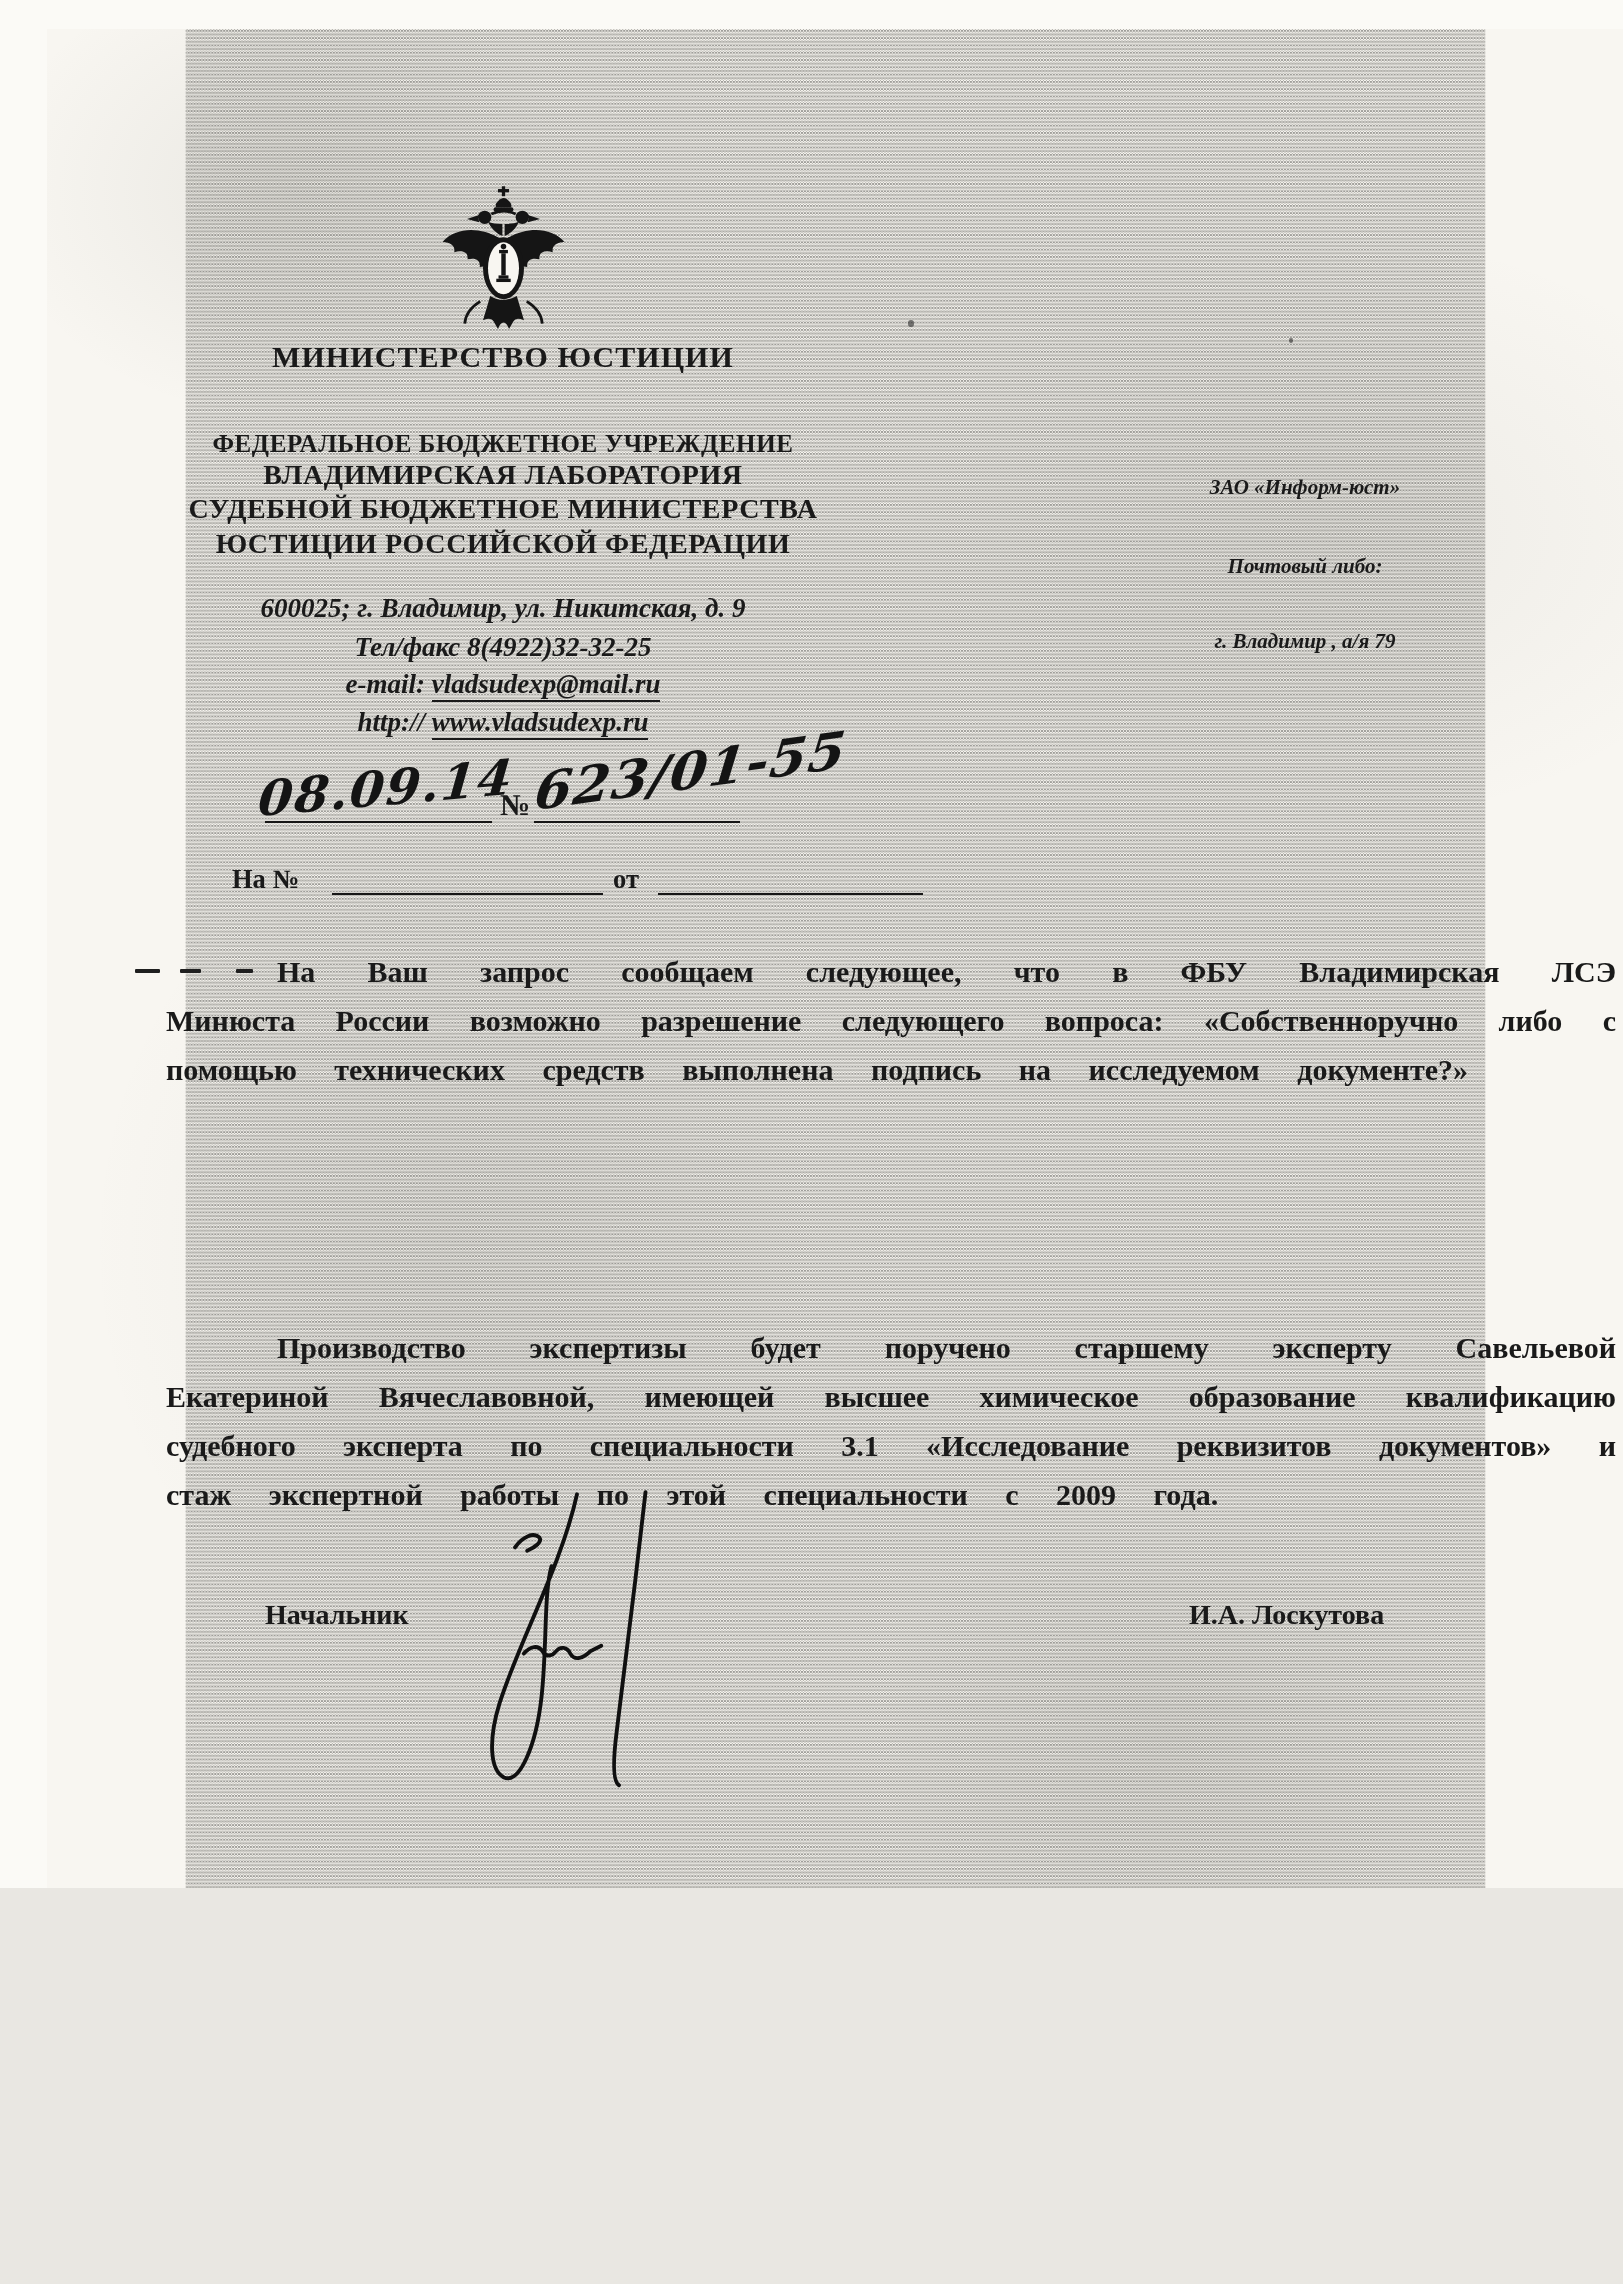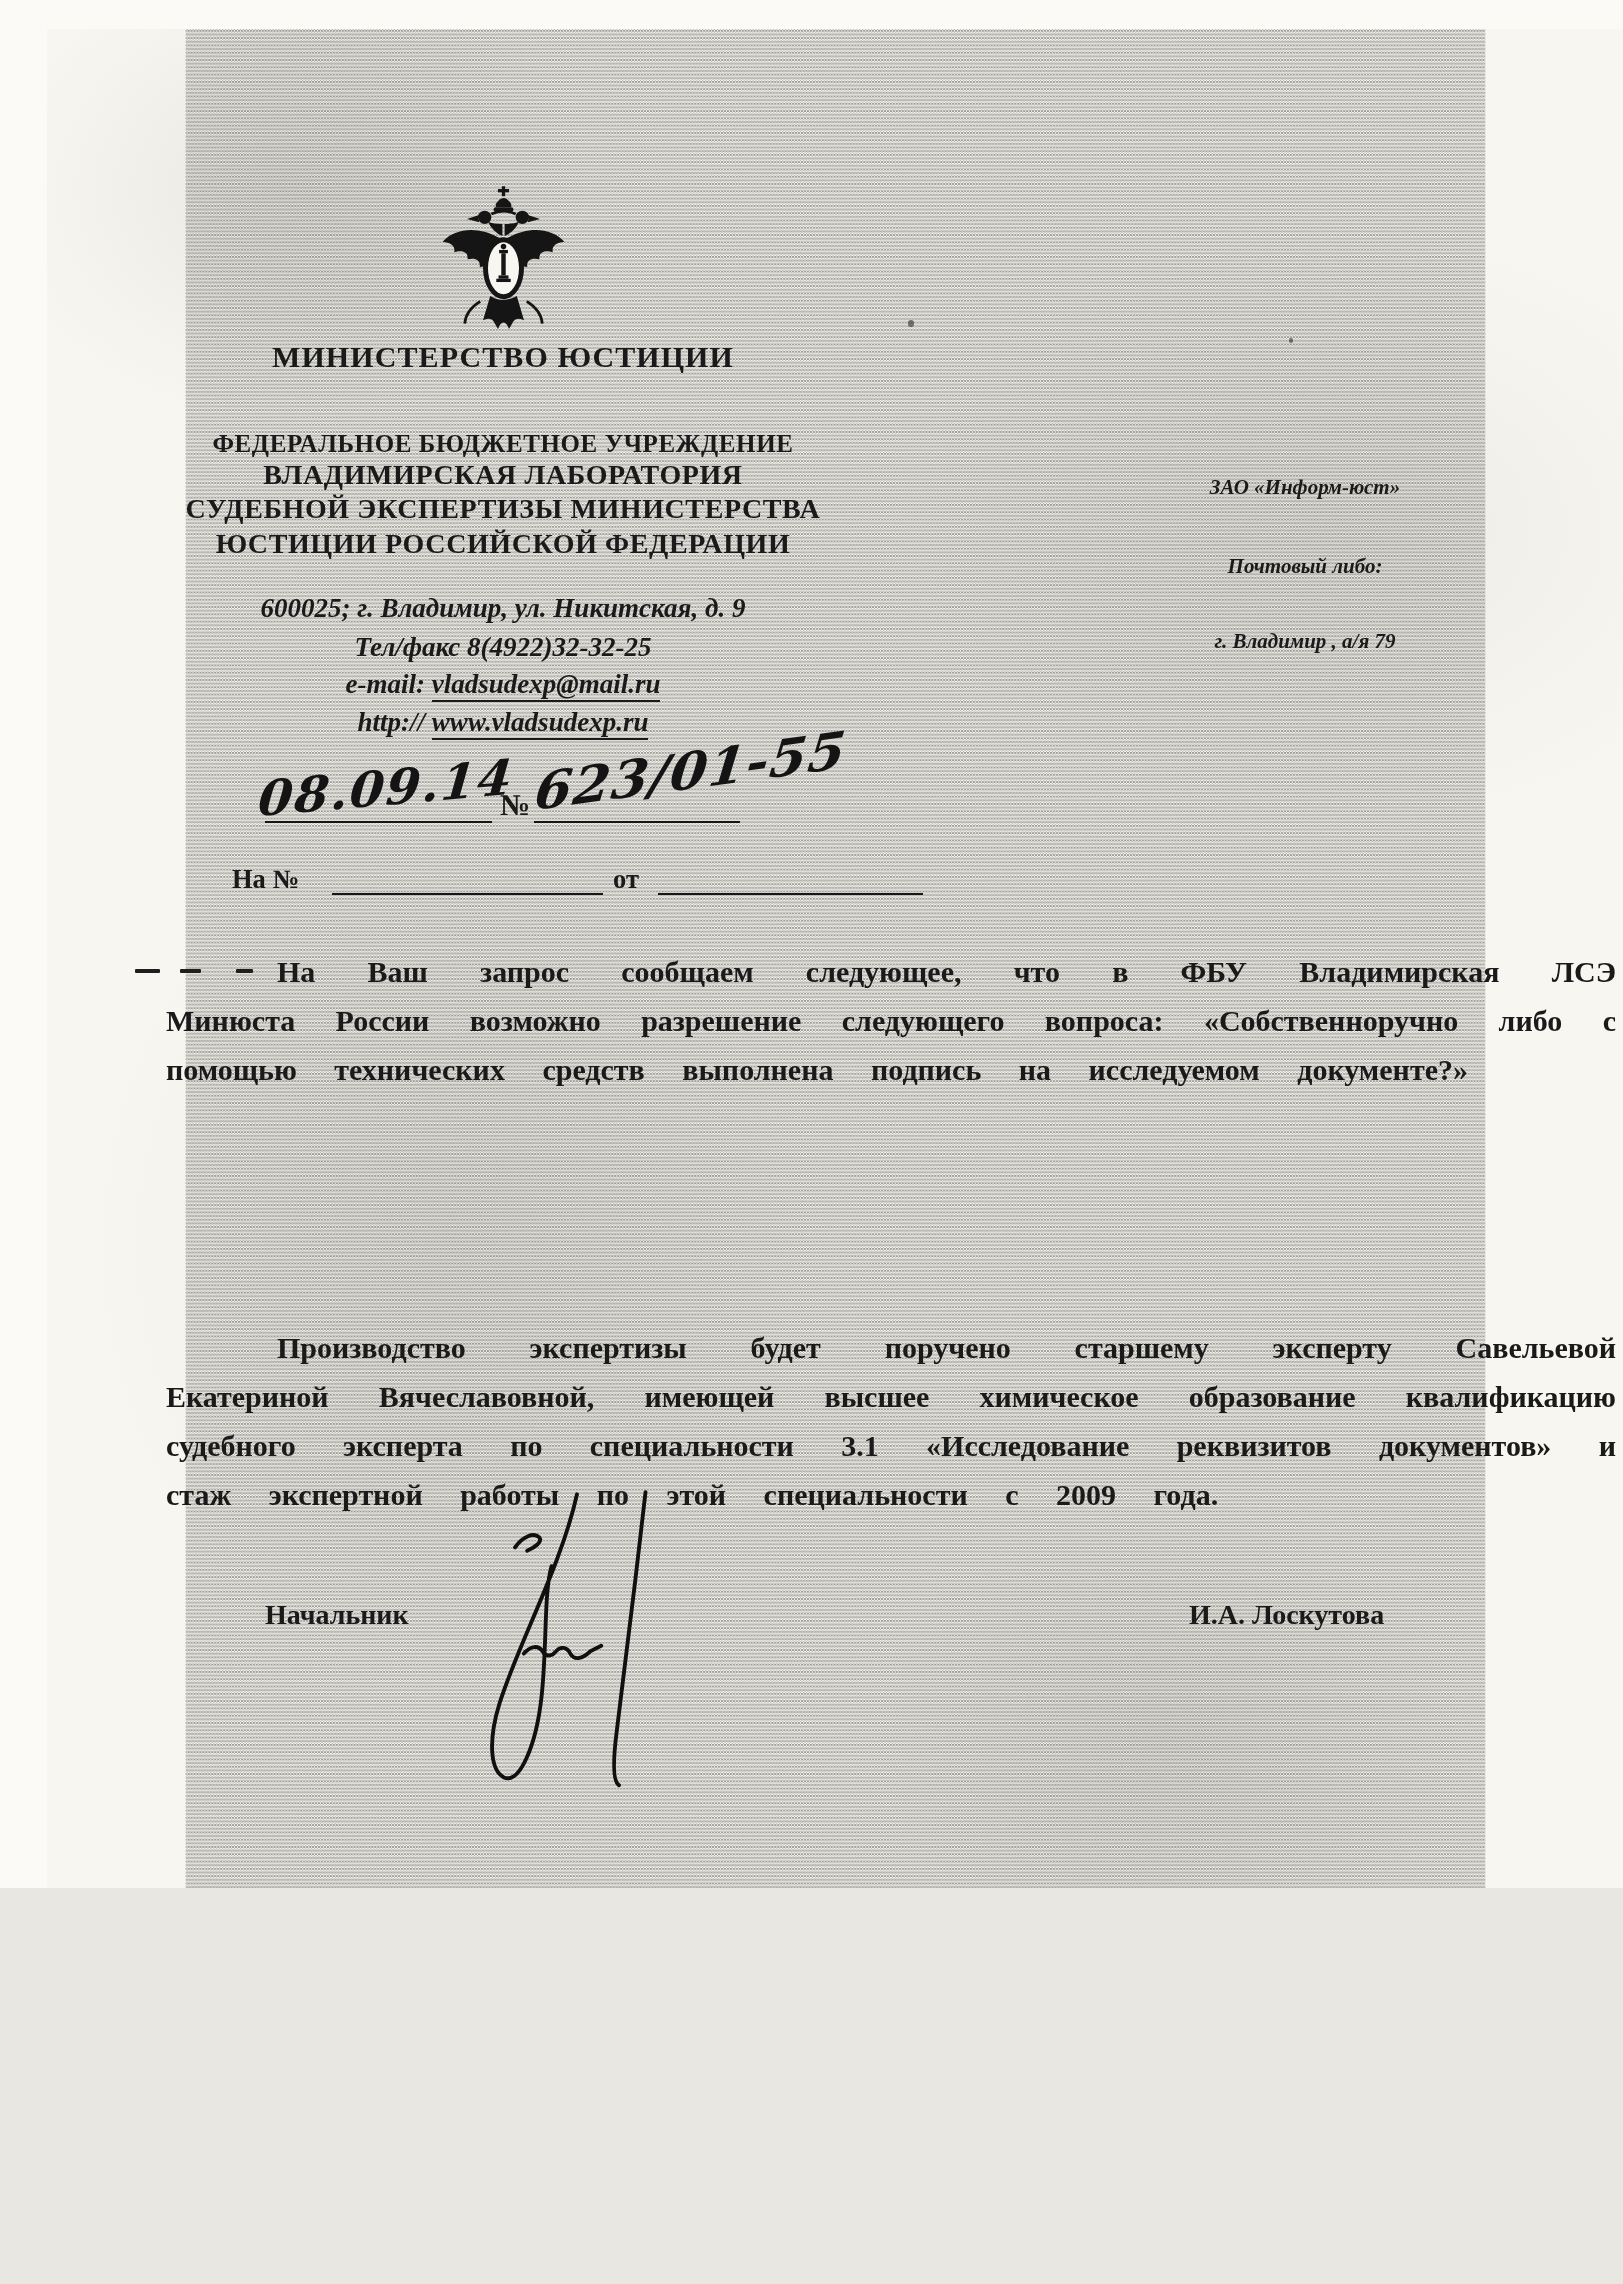--- a/index.html
+++ b/index.html
@@ -116,21 +116,21 @@
         <path d="M116 202 L103 246 Q118 240 122 248 L130 262 Q134 250 140 250 Q146 250 150 262 L158 248 Q162 240 177 246 L164 202 Q140 216 116 202 Z"></path>
         <path d="M98 212 Q72 228 70 252" fill="none" stroke="#151515" stroke-width="5"></path>
         <path d="M182 212 Q208 228 210 252" fill="none" stroke="#151515" stroke-width="5"></path>
         <path d="M118 54 Q140 44 162 54" fill="none" stroke="#151515" stroke-width="5"></path>
       </g>
     </svg>
 
     <div class="abs head-col ministry" style="top:340px;">МИНИСТЕРСТВО ЮСТИЦИИ</div>
     <div class="abs head-col fbu" style="top:430px;">ФЕДЕРАЛЬНОЕ БЮДЖЕТНОЕ УЧРЕЖДЕНИЕ</div>
     <div class="abs head-col orgline" style="top:459px;">ВЛАДИМИРСКАЯ ЛАБОРАТОРИЯ</div>
-    <div class="abs head-col orgline" style="top:493px;">СУДЕБНОЙ ЭКСПЕРТИЗЫ МИНИСТЕРСТВА</div>
+    <div class="abs head-col orgline" style="top:493px;">СУДЕБНОЙ БЮДЖЕТНОЕ МИНИСТЕРСТВА</div>
     <div class="abs head-col orgline" style="top:528px;">ЮСТИЦИИ РОССИЙСКОЙ ФЕДЕРАЦИИ</div>
 
     <div class="abs head-col addr" style="top:593px;">600025; г. Владимир, ул. Никитская, д. 9</div>
     <div class="abs head-col addr" style="top:632px;">Тел/факс 8(4922)32-32-25</div>
     <div class="abs head-col addr" style="top:669px;">
       <span>e-mail:</span>
       <span class="underlined">vladsudexp@mail.ru</span>
     </div>
     <div class="abs head-col addr" style="top:707px;">
       <span>http://</span>

